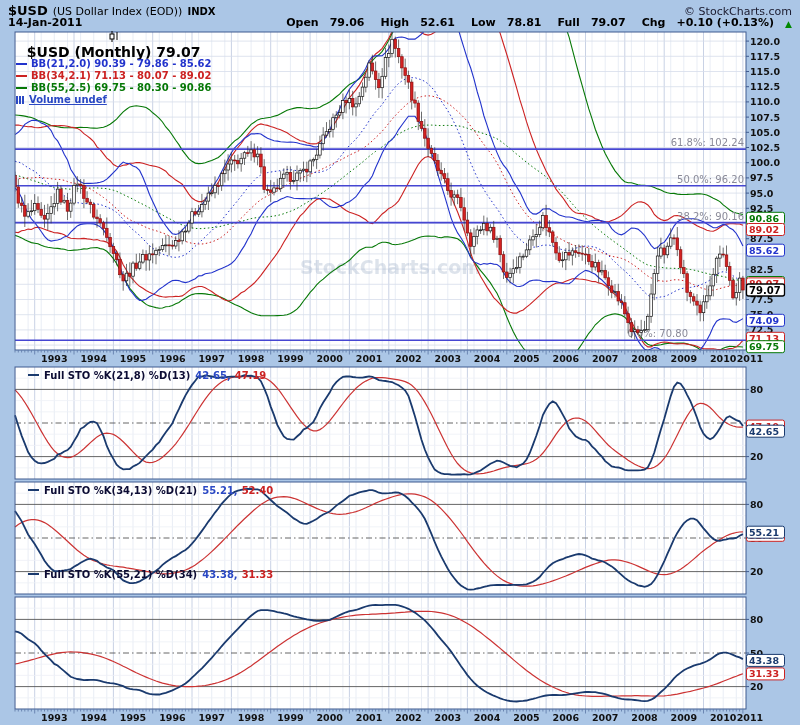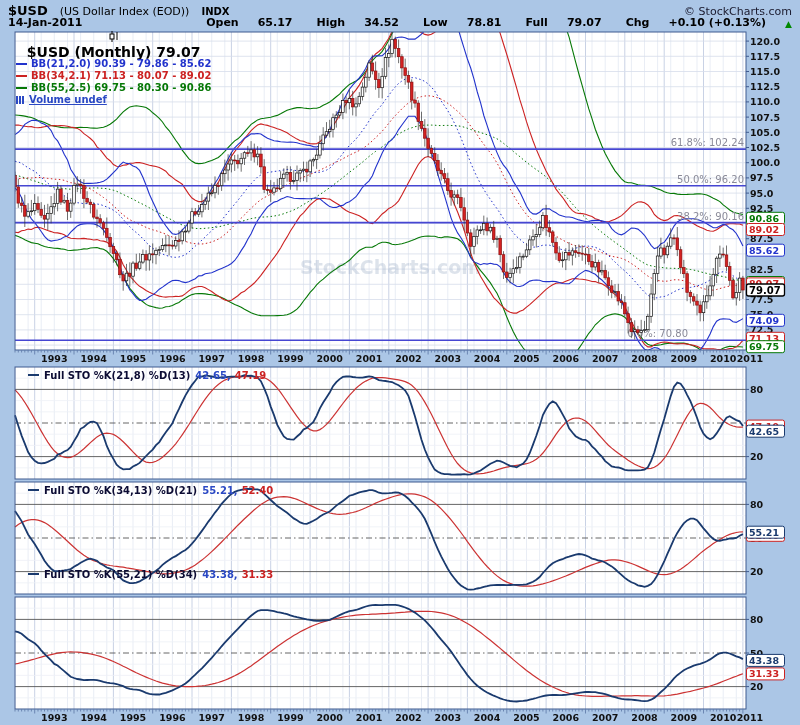--- a/index.html
+++ b/index.html
@@ -4,27 +4,27 @@
 <style>
   html,body{margin:0;padding:0;}
   body{
     width:800px;height:725px;overflow:hidden;
     background:#abc6e6;
     font-family:"DejaVu Sans","Liberation Sans",sans-serif;
     -webkit-font-smoothing:antialiased;
   }
   #app{position:relative;width:800px;height:725px;}
   .header{height:30px;padding:3px 8px 0 8px;box-sizing:border-box;}
-  .title-row{display:flex;align-items:baseline;gap:12px;height:13px;}
+  .title-row{display:flex;align-items:baseline;gap:5px;height:13px;}
   .sym{font-size:13px;font-weight:bold;color:#000;}
   .name{font-size:11px;color:#000;}
   .exch{font-size:10px;font-weight:bold;color:#000;}
   .copyright{margin-left:auto;font-size:11px;color:#1a1a2e;}
   .quote-row{display:flex;height:14px;font-size:11px;font-weight:bold;color:#000;align-items:baseline;}
-  .quote{margin-left:auto;display:flex;gap:16px;align-items:flex-end;}
+  .quote{margin-left:auto;display:flex;gap:8px;align-items:flex-end;}
   .quote .ql{margin-left:8px;}
   .quote .qv{margin-left:3px;}
   .tri{color:#008800;font-size:9px;margin-left:3px;}
   .chart-wrap{position:relative;width:800px;height:695px;}
   #chart{position:absolute;left:0;top:0;}
   svg text{font-family:"DejaVu Sans","Liberation Sans",sans-serif;}
   .main-legend{position:absolute;left:16px;top:1px;line-height:12px;}
   .lg-title{font-size:14px;font-weight:bold;color:#000;display:flex;align-items:center;gap:4px;flex-direction:column;}
   .lg-item{font-size:10px;font-weight:bold;height:12px;display:flex;align-items:center;}
   .dash{display:inline-block;width:11px;height:2px;margin-right:4px;}
@@ -45,23 +45,23 @@
     <div class="title-row">
       <span class="sym">$USD</span>
       <span class="name">(US Dollar Index (EOD))</span>
       <span class="exch">INDX</span>
       <span class="copyright">© StockCharts.com</span>
     </div>
     <div class="quote-row">
       <span>14-Jan-2011</span>
       <span class="quote">
         <span class="ql">Open</span>
-        <span class="qv">65.17</span>
+        <span class="qv">79.06</span>
         <span class="ql">High</span>
-        <span class="qv">34.52</span>
+        <span class="qv">52.61</span>
         <span class="ql">Low</span>
         <span class="qv">78.81</span>
         <span class="ql">Full</span>
         <span class="qv">79.07</span>
         <span class="ql">Chg</span>
         <span class="qv">+0.10 (+0.13%)</span>
         <span class="tri">▲</span>
       </span>
     </div>
   </div>

